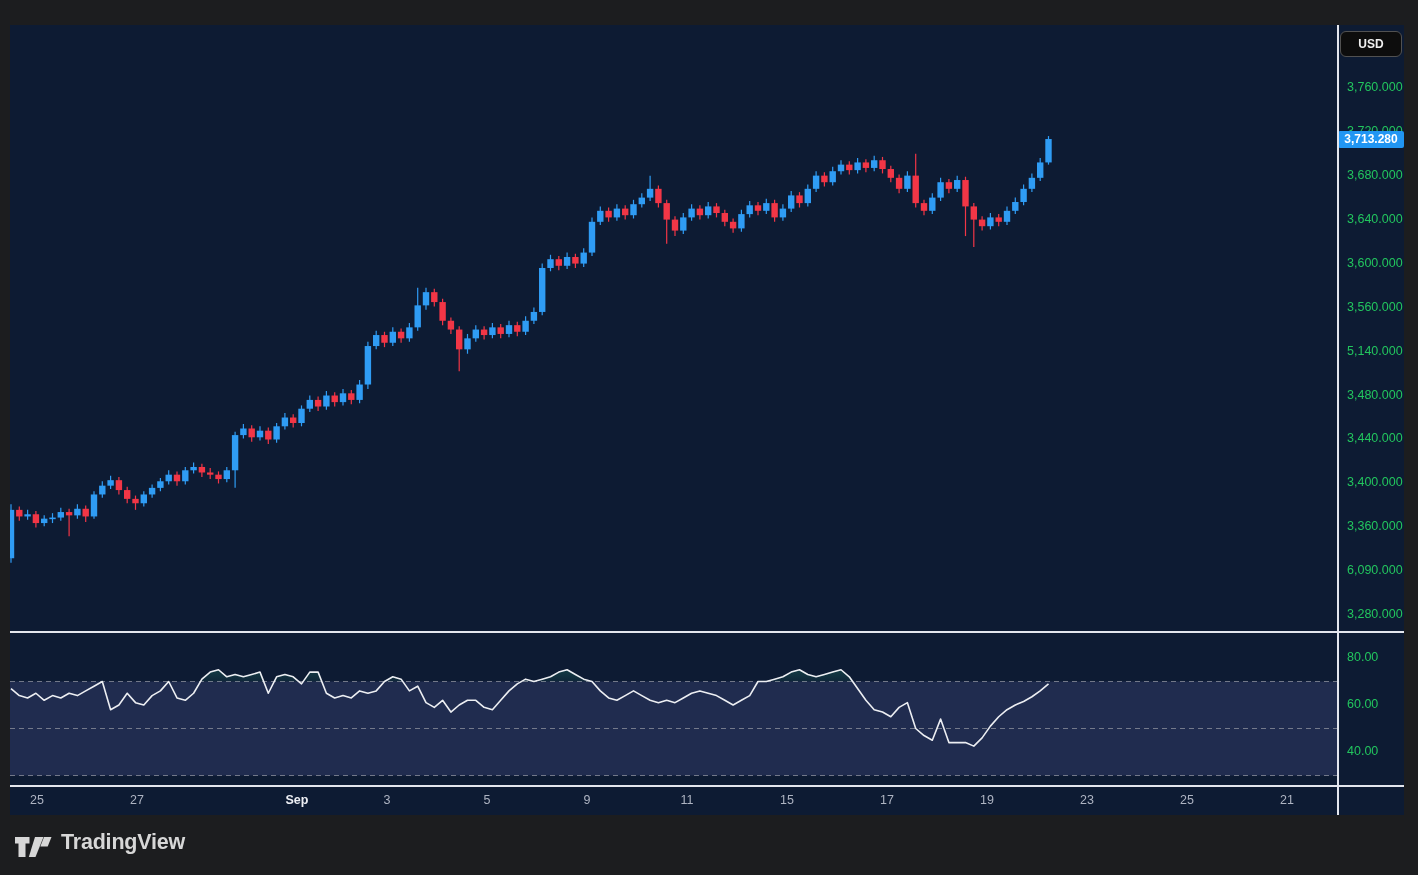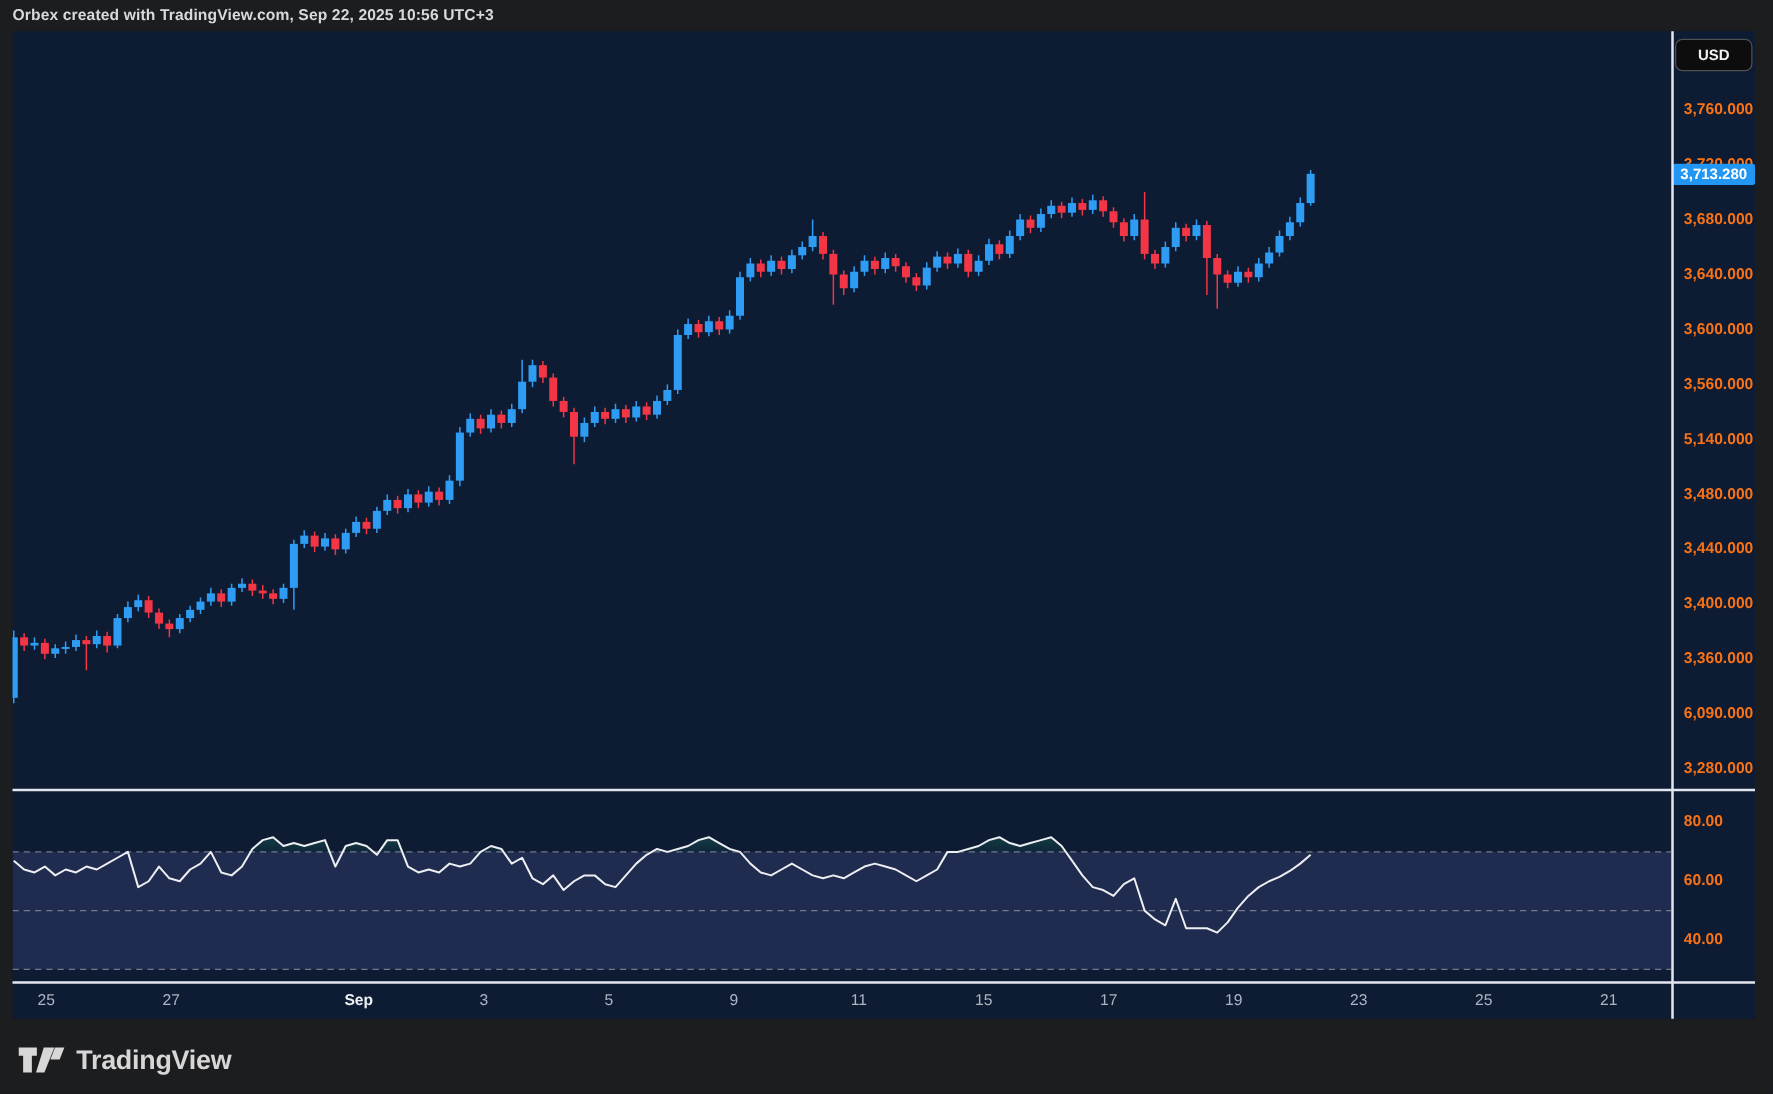--- a/index.html
+++ b/index.html
@@ -13,42 +13,41 @@
 
   .pane { position:absolute; left:10px; }
   #price-pane { top:25px; width:1327px; height:608px; }
   #rsi-pane   { top:633px; width:1327px; height:153px; }
   .pane svg { display:block; }
 
   .sep-h { position:absolute; left:10px; width:1394px; height:2px; background:#e3e6ee; z-index:6; }
   .sep-v { position:absolute; left:1337px; top:25px; width:2px; height:790px; background:#e3e6ee; z-index:6; }
 
   .price-axis { position:absolute; left:1339px; top:25px; width:65px; height:761px; z-index:5; }
-  .axis-label { position:absolute; left:8px; font-size:12.5px; color:#f97316; white-space:nowrap;font-weight:bold; }
+  .axis-label { position:absolute; left:8px; font-size:12.5px; color:#22c55e; white-space:nowrap; }
   .usd-button { position:absolute; left:1px; top:6px; width:62px; height:26px; background:#0d0d0d;
                 border:1.5px solid #515151; border-radius:6px; color:#f0f0f0; font-size:12px;
                 font-weight:700; font-family:"Liberation Sans",sans-serif; cursor:pointer; }
   .price-tag { position:absolute; left:-1px; width:66px; height:17px; line-height:17px; text-align:center;
                color:#ffffff; font-size:12px; font-weight:700; border-radius:2px; z-index:7; }
 
   .time-axis { position:absolute; left:10px; top:787px; width:1140px; height:28px; z-index:5; }
   .time-label { position:absolute; top:6px; transform:translateX(-50%); font-size:12.5px; color:#aeb4c2; }
   .time-label.bold { color:#edeff4; font-weight:700; }
 
-  .footer { position:absolute; left:14px; top:830px; height:36px; display:flex; align-items:center; gap:9px; cursor:pointer; }
+  .footer { position:absolute; left:14px; top:830px; height:36px; display:flex; gap:9px; cursor:pointer; }
   .brand-text { color:#d7d7d7; font-size:21.5px; font-weight:700; letter-spacing:-.2px; }
 </style>
 </head>
 <body>
 
 <div id="screen">
 
   <div class="chart-bg"></div>
 
-  <div class="header-note">Orbex created with TradingView.com, Sep 22, 2025 10:56 UTC+3</div>
 
   <div class="pane" id="price-pane">
     <svg id="price-svg" width="1327" height="608">
         <line x1="1" x2="1" y1="479.36347197106693" y2="537.6347197106691" stroke="#2f9cf4" stroke-width="1.2"></line>
         <rect x="-2.2" y="484.8607594936709" width="6.4" height="48.37613019891501" fill="#2f9cf4"></rect>
         <line x1="9.3" x2="9.3" y1="481.5623869801085" y2="495.8553345388788" stroke="#f23646" stroke-width="1.2"></line>
         <rect x="6.1000000000000005" y="484.8607594936709" width="6.4" height="6.5967450271247685" fill="#f23646"></rect>
         <line x1="17.6" x2="17.6" y1="484.8607594936709" y2="494.75587703435804" stroke="#2f9cf4" stroke-width="1.2"></line>
         <rect x="14.400000000000002" y="489.25858951175405" width="6.4" height="2.1989150090416274" fill="#2f9cf4"></rect>
         <line x1="25.900000000000006" x2="25.900000000000006" y1="485.9602169981917" y2="502.4520795660036" stroke="#f23646" stroke-width="1.2"></line>
@@ -344,21 +343,21 @@
       <div class="axis-label" style="top: 538.43px;">6,090.000</div>
       <div class="axis-label" style="top: 582.409px;">3,280.000</div>
       <div class="axis-label" style="top: 625px;">80.00</div>
       <div class="axis-label" style="top: 672px;">60.00</div>
       <div class="axis-label" style="top: 719px;">40.00</div>
     </div>
 
   <div class="time-axis" id="time-axis">
       <div class="time-label" style="left: 27px;">25</div>
       <div class="time-label" style="left: 127px;">27</div>
-      <div class="time-label bold" style="left: 277px;">Sep</div>
+      <div class="time-label bold" style="left: 287px;">Sep</div>
       <div class="time-label" style="left: 377px;">3</div>
       <div class="time-label" style="left: 477px;">5</div>
       <div class="time-label" style="left: 577px;">9</div>
       <div class="time-label" style="left: 677px;">11</div>
       <div class="time-label" style="left: 777px;">15</div>
       <div class="time-label" style="left: 877px;">17</div>
       <div class="time-label" style="left: 977px;">19</div>
       <div class="time-label" style="left: 1077px;">23</div>
       <div class="time-label" style="left: 1177px;">25</div>
       <div class="time-label" style="left: 1277px;">21</div>

